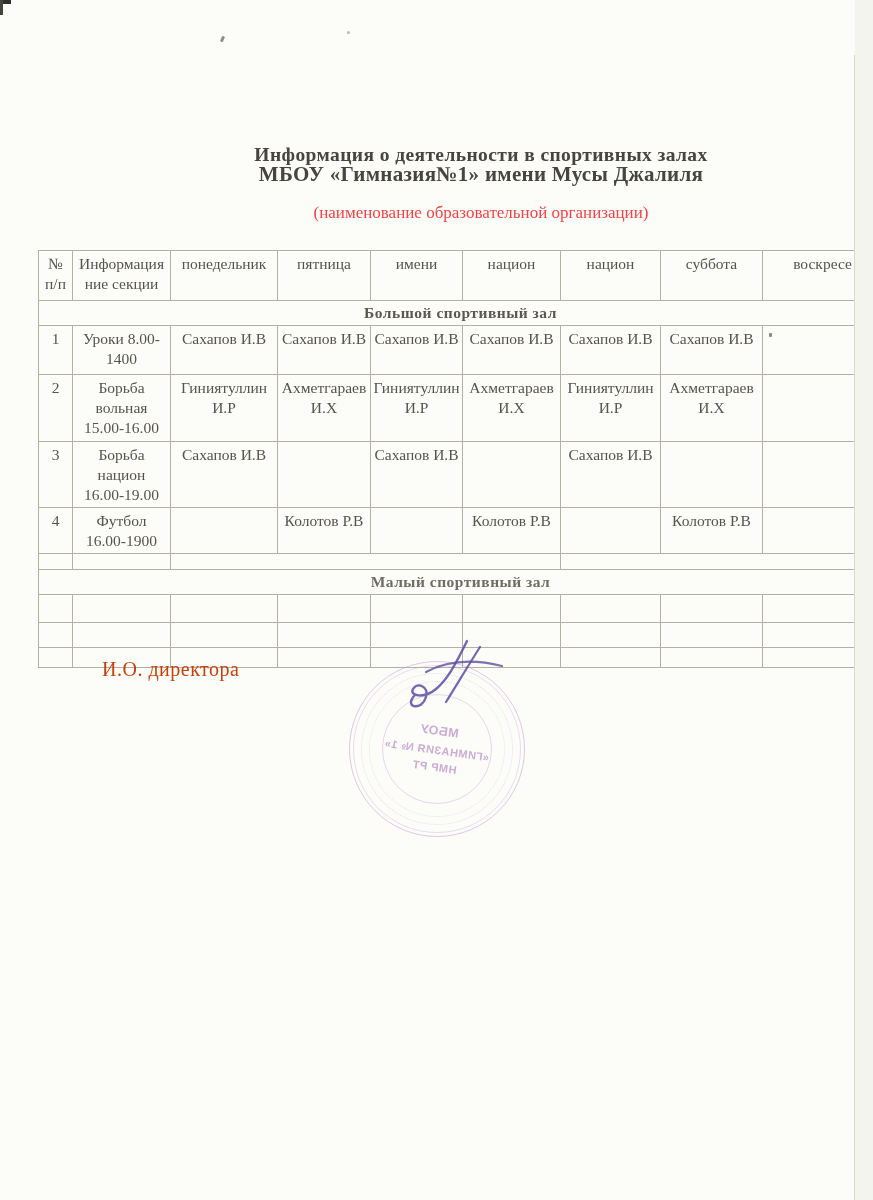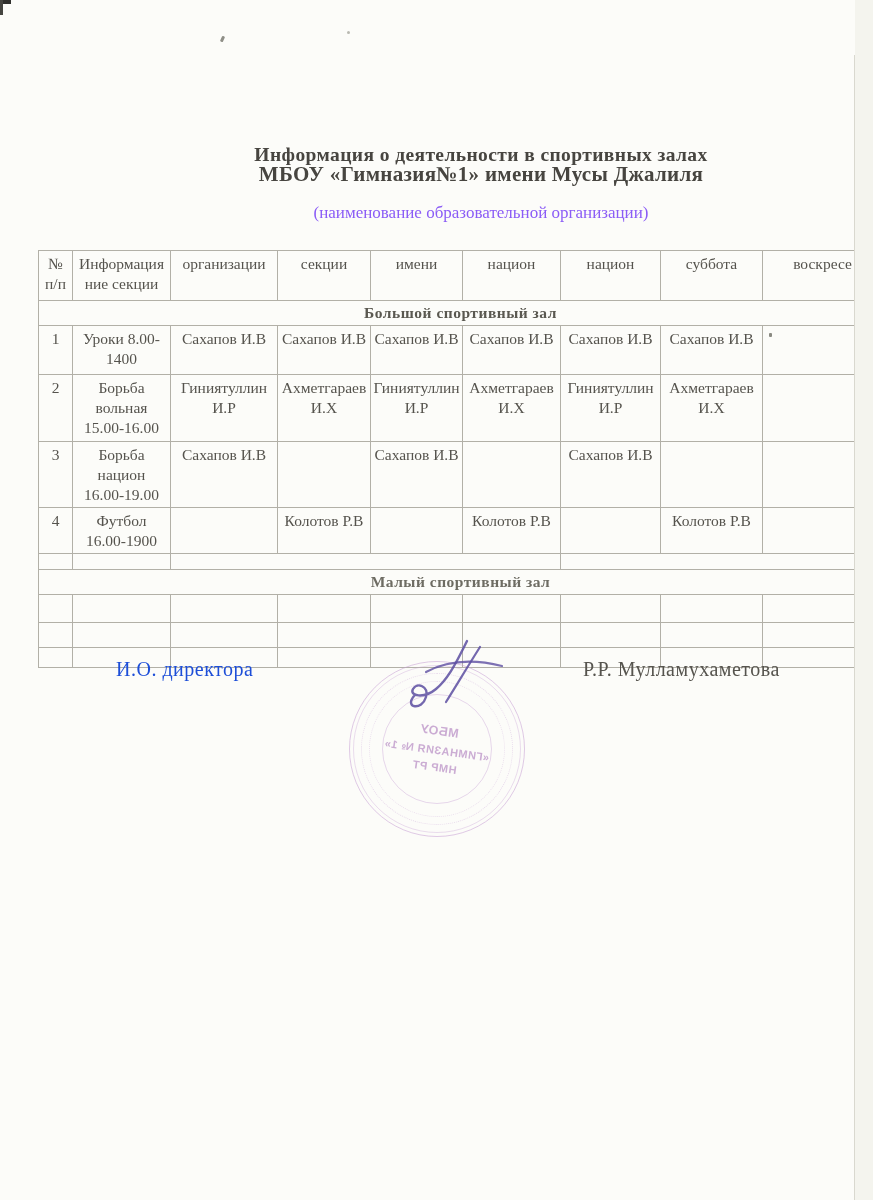--- a/index.html
+++ b/index.html
@@ -22,21 +22,21 @@
   .corner-artifact-h { position: absolute; left: 0; top: 0; width: 11px; height: 4px; background: #30302d; }
   .corner-artifact-v { position: absolute; left: 0; top: 0; width: 3px; height: 15px; background: #454540; }
   .speck1 { position: absolute; left: 221px; top: 36px; width: 3px; height: 6px; background: #8f8f87; transform: rotate(25deg); border-radius: 1px; }
   .speck2 { position: absolute; left: 347px; top: 31px; width: 3px; height: 3px; background: #b9b9b1; border-radius: 50%; }
   .speck3 { position: absolute; left: 769px; top: 333px; width: 3px; height: 4px; background: #8a8a82; border-radius: 1px; }
 
   
   .title-block { position: absolute; left: 88px; top: 0; width: 786px; text-align: center; }
   .title-1 { position: absolute; top: 116px; width: 100%; font-size: 19.5px; font-weight: bold; color: #474540; letter-spacing: 0.4px; margin-top: 28px; }
   .title-2 { position: absolute; top: 162px; width: 100%; font-size: 21px; font-weight: bold; color: #474540; letter-spacing: 0.3px; }
-  .subtitle { position: absolute; top: 203px; width: 100%; font-size: 17px; color: #8b5cf6; }
+  .subtitle { position: absolute; top: 203px; width: 100%; font-size: 17px; color: #ef4444; }
 
   
   .table-wrap { position: absolute; left: 38px; top: 250px; width: 816px; overflow: hidden; }
   table { border-collapse: collapse; table-layout: fixed; width: 844px; }
   td, th {
     border: 1px solid #b2b0a7;
     font-size: 15.5px; font-weight: normal;
     text-align: center; vertical-align: top;
     padding: 3px 2px 2px 2px;
     color: #55534d;
@@ -54,21 +54,21 @@
   tr.r4 { height: 45px; }
   tr.mini-row { height: 16px; }
   tr.mini-row td { border-left: none; border-right: none; }
   tr.mini-row td.b { border-right: 1px solid #b2b0a7; }
   tr.mini-row td:first-child { border-left: 1px solid #b2b0a7; }
   tr.e1 { height: 28px; }
   tr.e2 { height: 25px; }
   tr.e3 { height: 20px; }
 
   
-  .footer-left { position: absolute; left: 116px; top: 658px; font-size: 20px; color: #1d4ed8; letter-spacing: 0.5px; }
+  .footer-left { position: absolute; left: 102px; top: 658px; font-size: 20px; color: #c2410c; letter-spacing: 0.5px; }
   .footer-right { position: absolute; left: 583px; top: 658px; font-size: 20px; color: #56544e; letter-spacing: 0.5px; }
 
   
   .stamp { position: absolute; left: 349px; top: 661px; width: 176px; height: 176px; pointer-events: none; }
   .stamp .ring { position: absolute; border-radius: 50%; }
   .ring-outer   { inset: 0; border: 1.5px solid rgba(198,158,212,0.55); }
   .ring-outer2  { inset: 4px; border: 1px solid rgba(198,158,212,0.35); }
   .ring-dots1   { inset: 12px; border: 1px dotted rgba(198,158,212,0.35); }
   .ring-dots2   { inset: 20px; border: 1px dotted rgba(198,158,212,0.30); }
   .ring-inner   { inset: 33px; border: 1px solid rgba(198,158,212,0.40); }
@@ -118,22 +118,22 @@
         <col style="width:100px">
           <col style="width:102px">
           <col style="width:120px">
       </colgroup>
       <tbody>
         <tr class="header-row">
           <th class="pre">№
 п/п</th>
           <th class="pre">Информация
 ние секции</th>
-          <th>организации</th>
-          <th>секции</th>
+          <th>понедельник</th>
+          <th>пятница</th>
           <th>имени</th>
           <th>национ</th>
           <th>национ</th>
           <th>суббота</th>
           <th>воскресе</th>
         </tr>
 
         <tr class="section-row">
           <td colspan="9">Большой спортивный зал</td>
         </tr>
@@ -239,21 +239,20 @@
             <td></td>
           <td></td>
             <td></td>
           <td></td>
         </tr>
       </tbody>
     </table>
   </div>
 
   <div class="footer-left">И.О. директора</div>
-  <div class="footer-right">Р.Р. Мулламухаметова</div>
 
   <div class="stamp">
     <div class="ring ring-outer"></div>
     <div class="ring ring-outer2"></div>
     <div class="ring ring-dots1"></div>
     <div class="ring ring-dots2"></div>
     <div class="ring ring-inner"></div>
     <div class="stamp-center">
       <div class="stamp-line1">МБОУ</div>
       <div class="stamp-line2">«ГИМНАЗИЯ № 1»</div>

